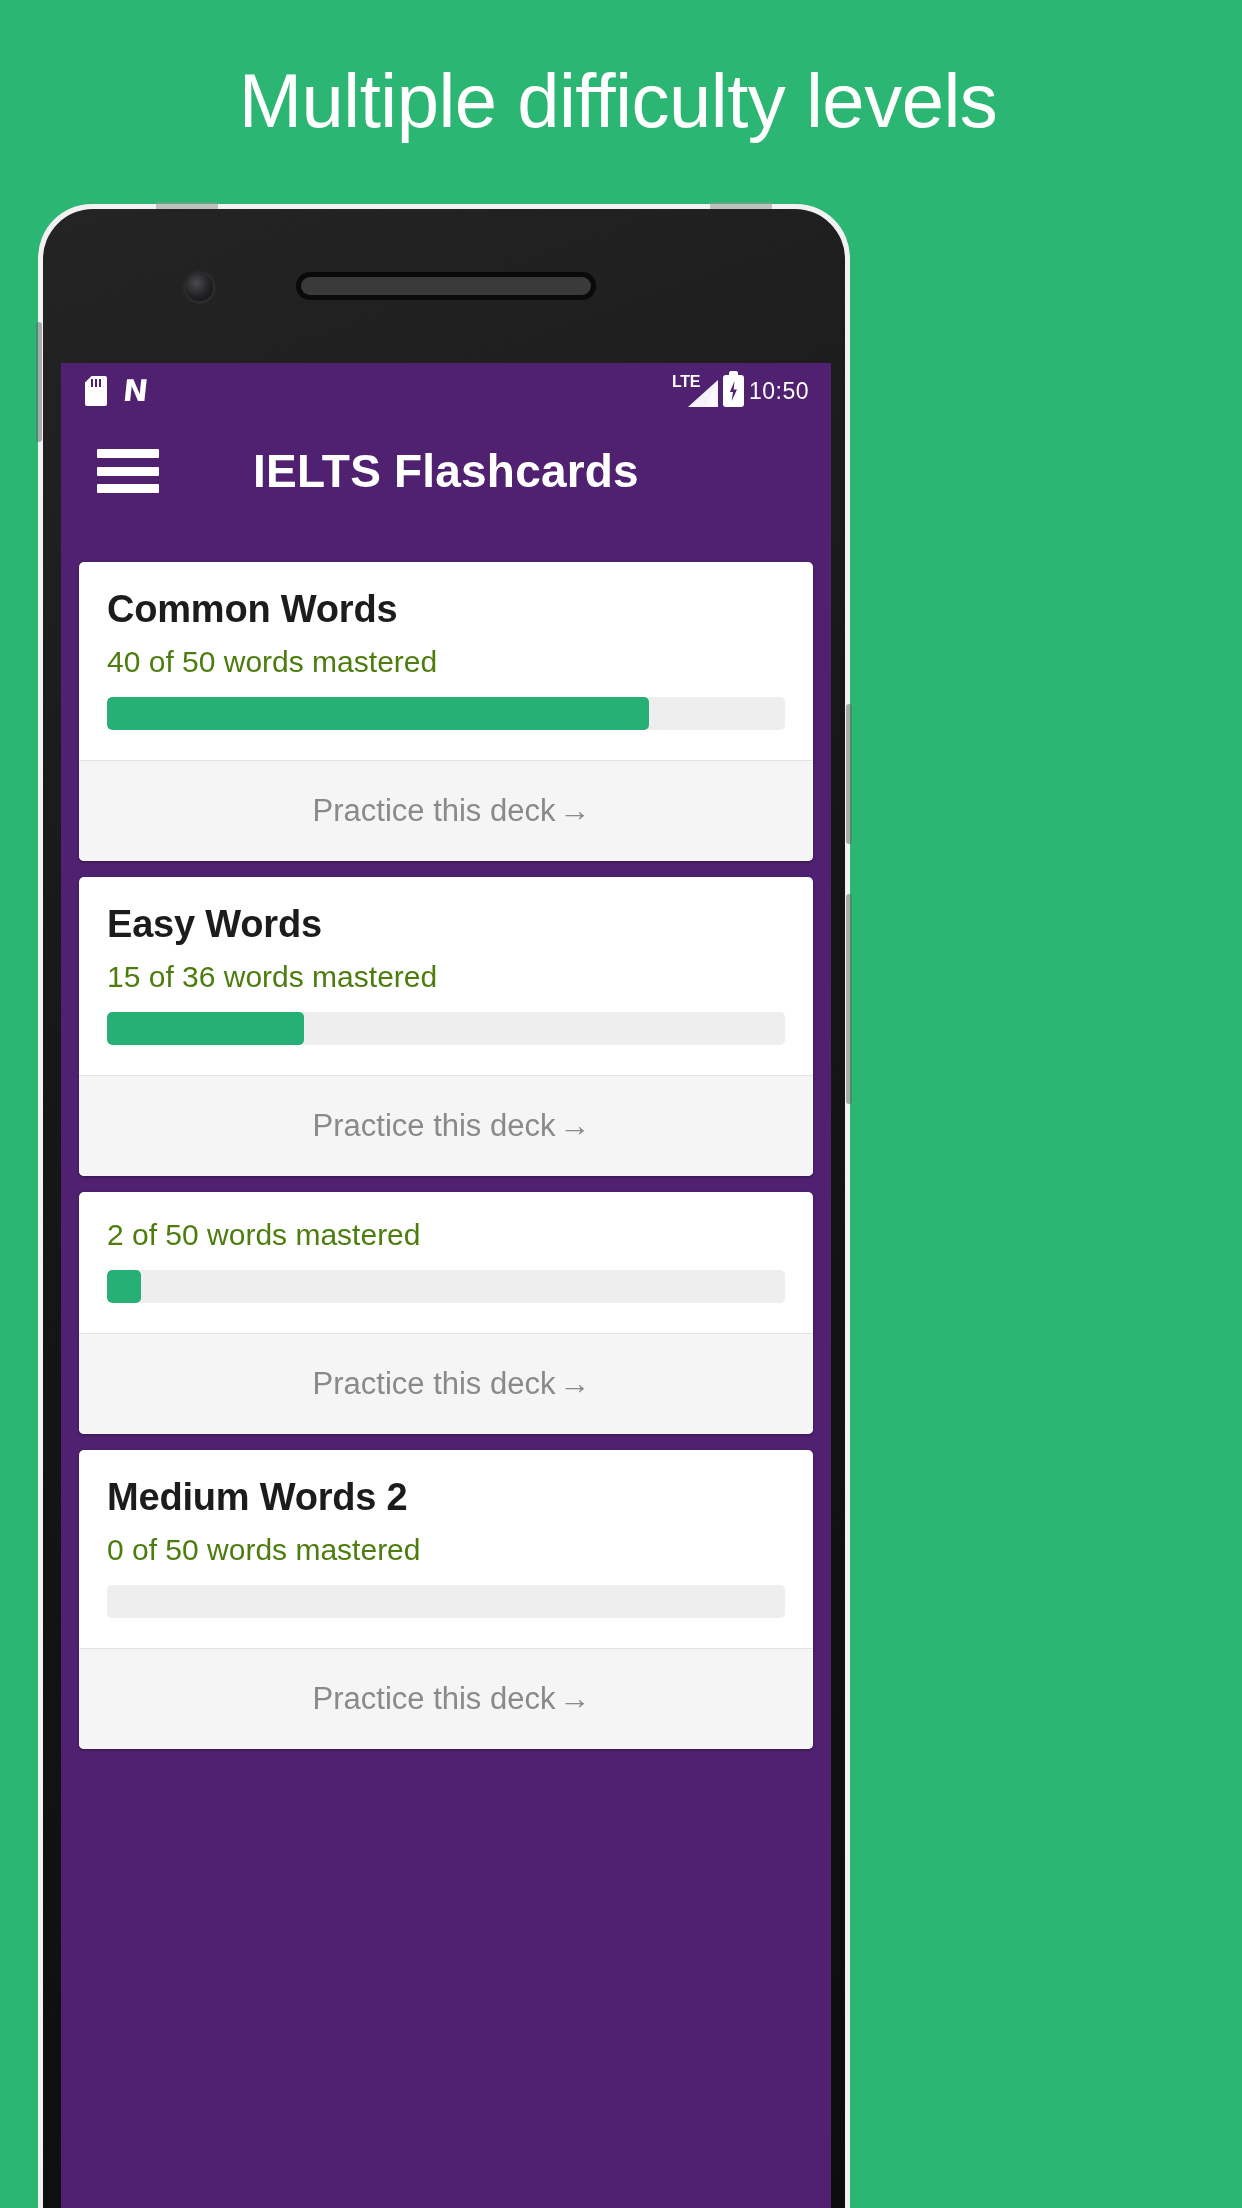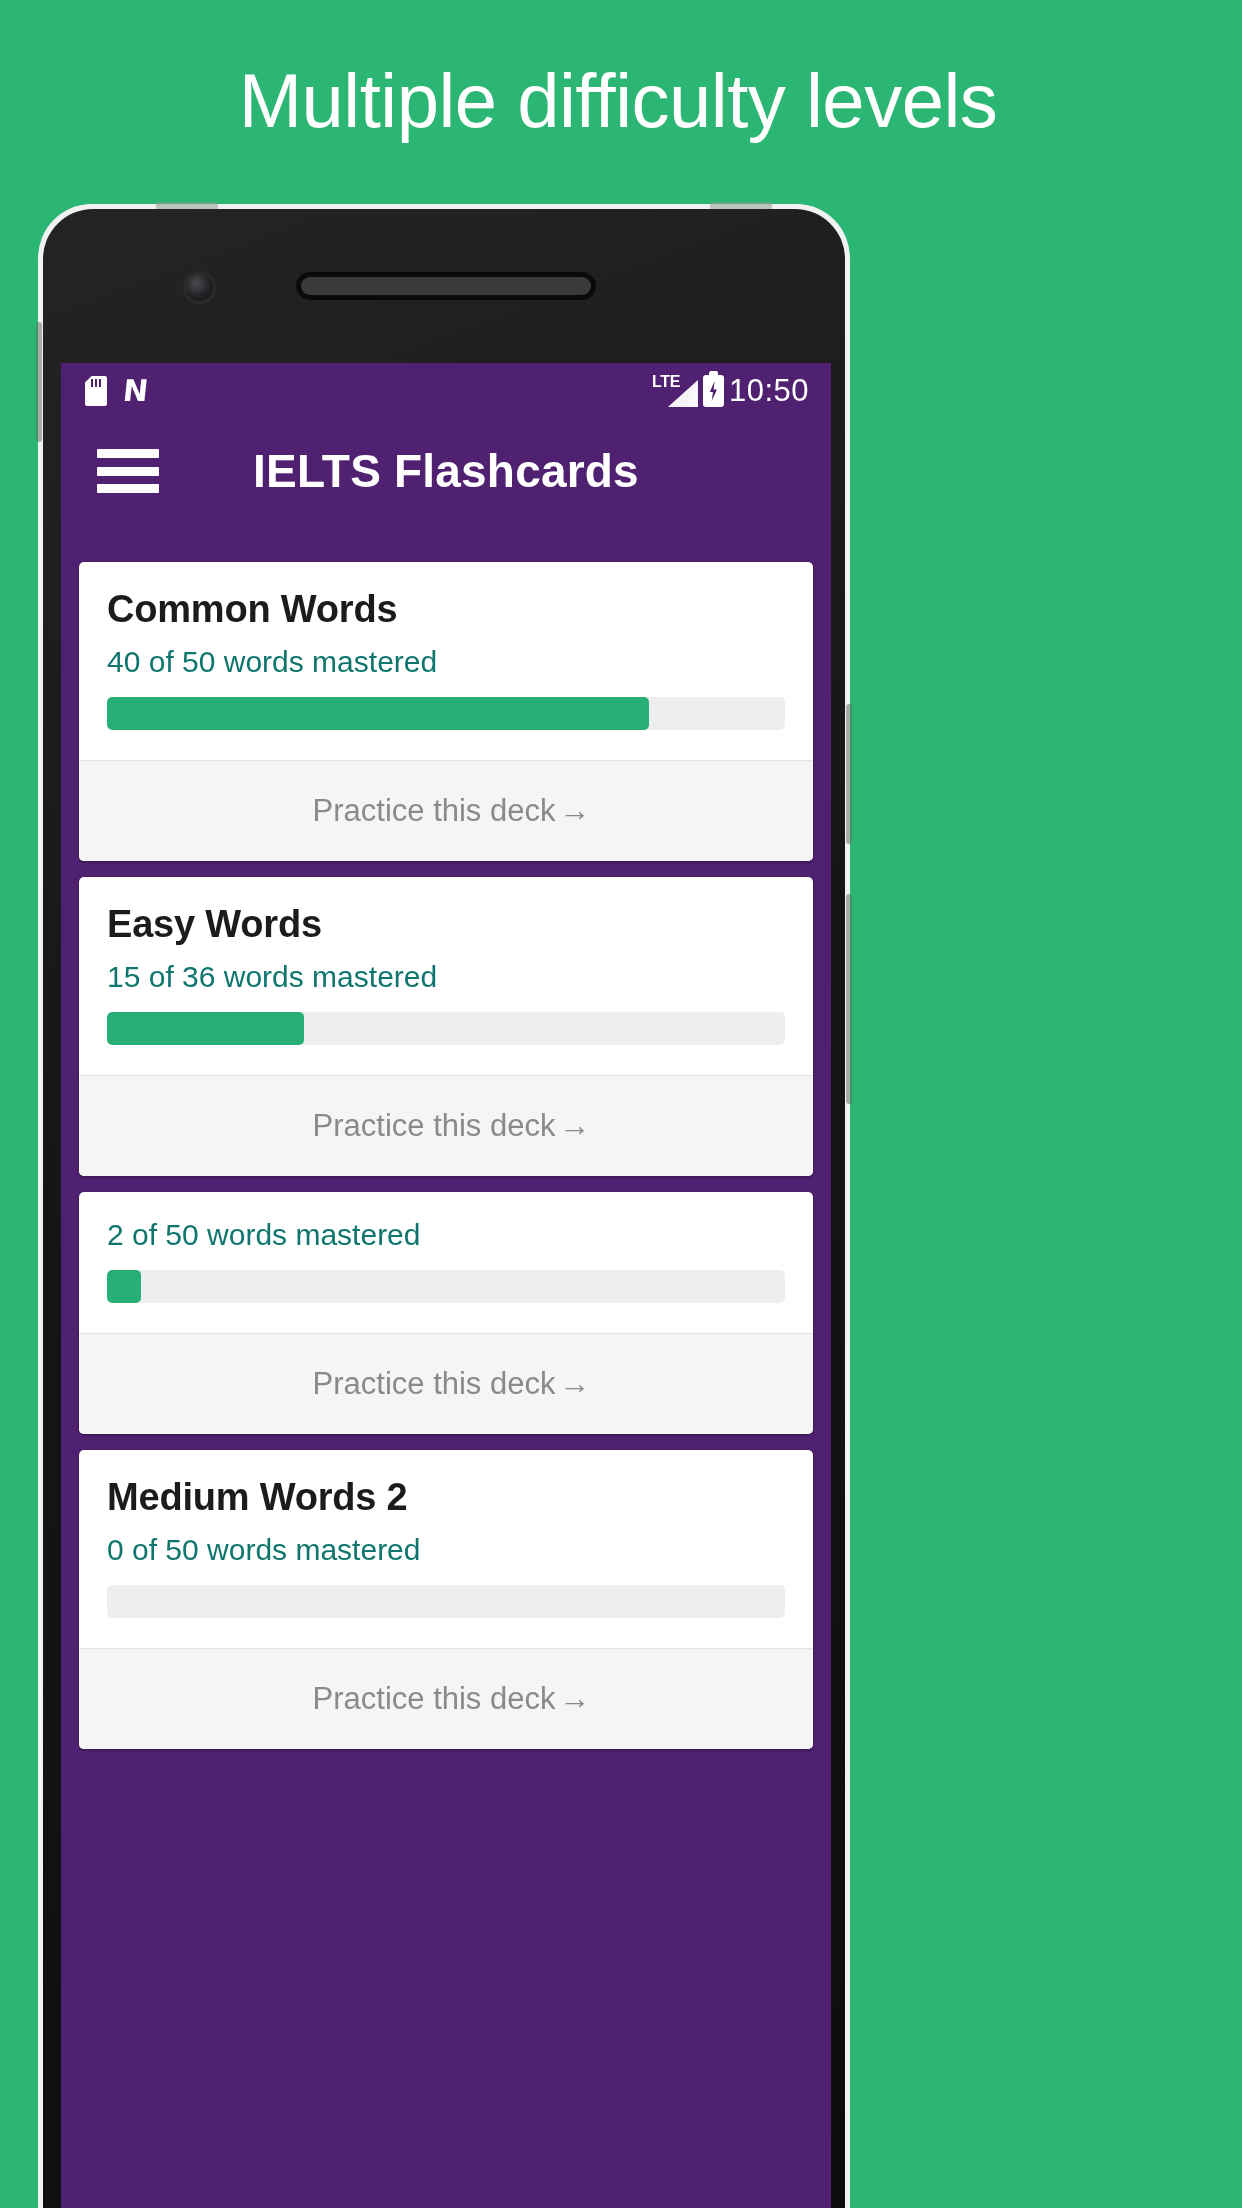--- a/index.html
+++ b/index.html
@@ -117,21 +117,21 @@
     position: relative;
     height: 56px;
     background: #4f2170;
     display: flex;
     align-items: center;
     padding: 0 22px 0 24px;
     color: #ffffff;
   }
   .sb-left  { display: flex; align-items: center; gap: 16px; }
   .sb-right { margin-left: auto; display: flex; align-items: center; gap: 5px; }
-  .sb-time  { font-size: 31px; font-weight: 400; letter-spacing: .5px; }
+  .sb-time  { font-size: 23px; font-weight: 400; letter-spacing: .5px; }
 
   .icon-sd { width: 22px; height: 30px; position: relative; }
   .icon-sd::before {
     content: "";
     position: absolute; inset: 0;
     background: #ffffff;
     border-radius: 2px;
     clip-path: polygon(30% 0, 100% 0, 100% 100%, 0 100%, 0 22%);
   }
   .icon-sd::after {
@@ -215,21 +215,21 @@
   .deck-body { padding: 26px 28px 30px 28px; }
   .deck-title {
     font-size: 38px;
     font-weight: 700;
     color: #1c1c1c;
     letter-spacing: -.2px;
     margin-bottom: 14px;
   }
   .deck-sub {
     font-size: 30px;
-    color: #0f766e;
+    color: #4d7c0f;
     font-weight: 400;
     margin-bottom: 18px;
   }
   .progress-track {
     height: 33px;
     background: #eeeeee;
     border-radius: 5px;
     overflow: hidden;
   }
   .progress-fill {

